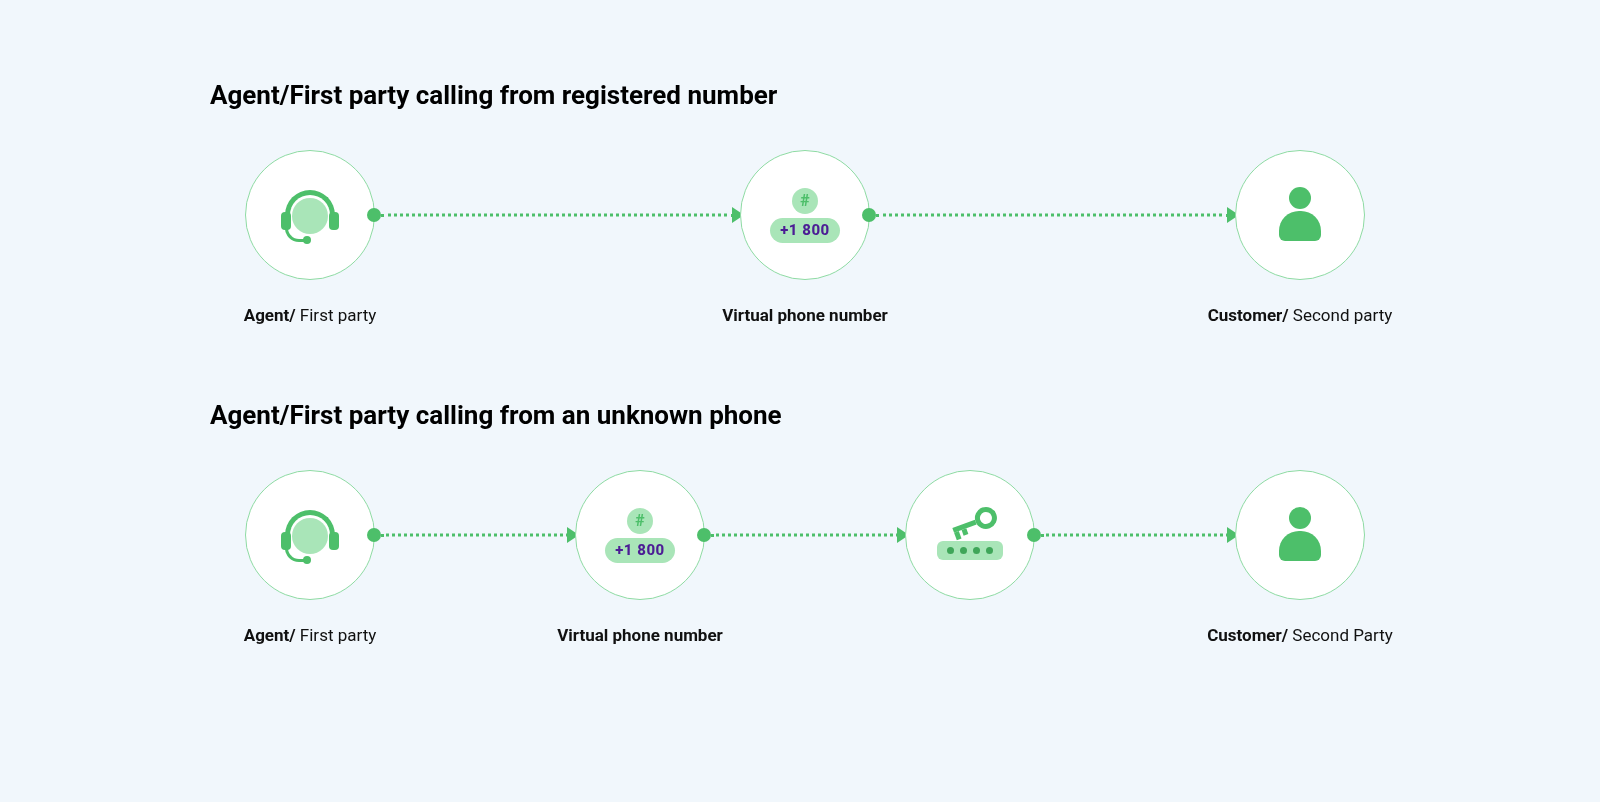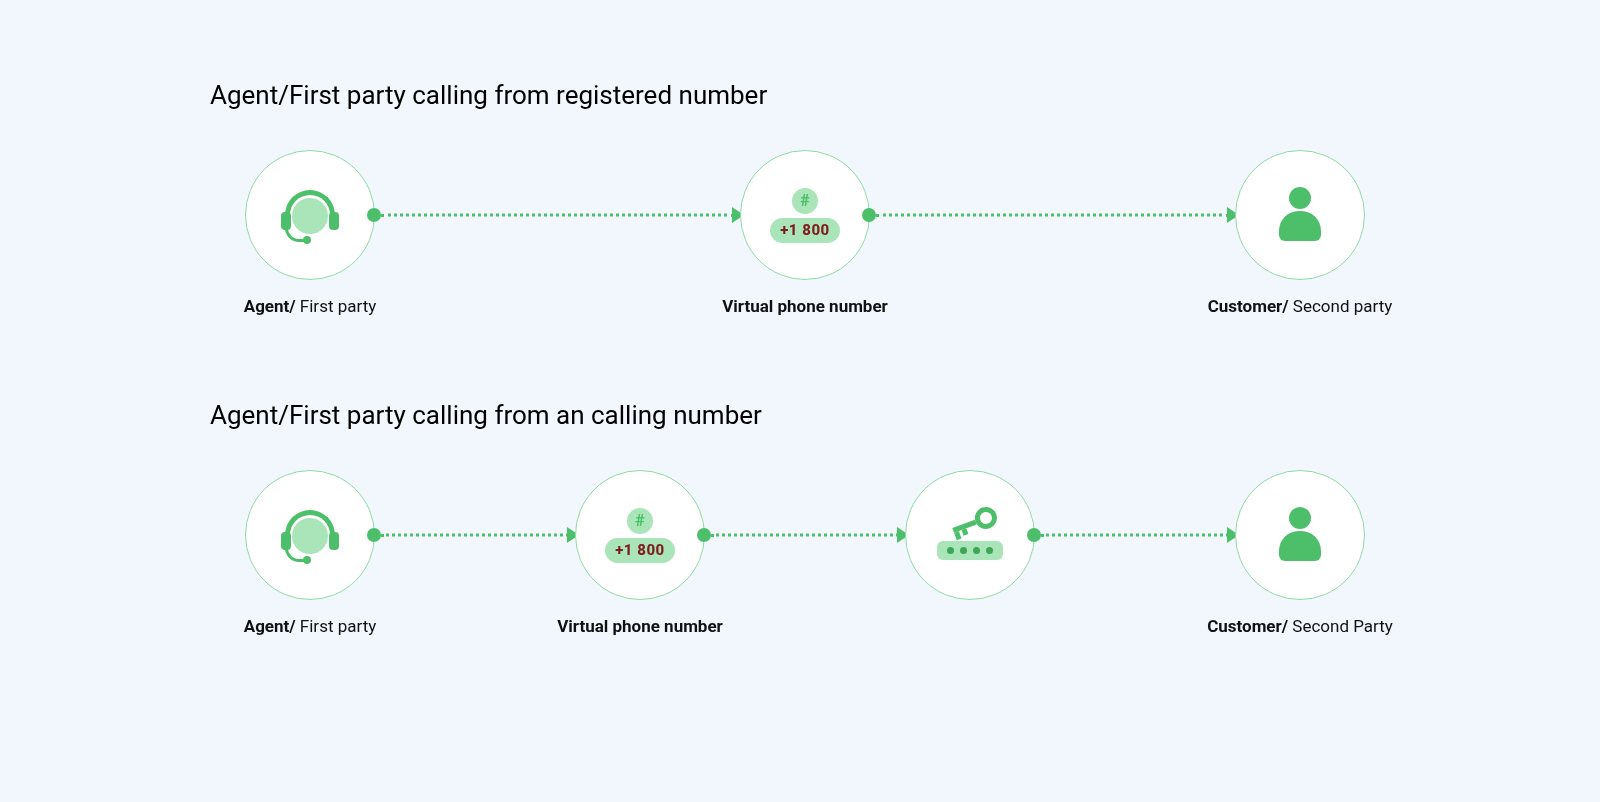--- a/index.html
+++ b/index.html
@@ -7,21 +7,21 @@
     width: 1600px;
     height: 802px;
     background: #F1F7FC;
     font-family: -apple-system, BlinkMacSystemFont, "Segoe UI", Roboto, Helvetica, Arial, sans-serif;
     color: #111;
     padding: 80px 200px 0 210px;
   }
   .section { margin-bottom: 90px; }
   .section-title {
     font-size: 26px;
-    font-weight: 400;
+    font-weight: 700;
     color: #000;
     margin-bottom: 40px;
   }
   .flow {
     display: flex;
     align-items: center;
   }
   .node {
     display: flex;
     flex-direction: column;
@@ -34,21 +34,21 @@
     border-radius: 50%;
     background: #fff;
     border: 1px solid #8EDBA3;
     display: flex;
     align-items: center;
     justify-content: center;
     position: relative;
   }
   .node-label {
     position: absolute;
-    top: 146px;
+    top: 155px;
     width: 260px;
     text-align: center;
     font-size: 17px;
     white-space: nowrap;
   }
   .node-label .bold { font-weight: 700; }
   .node-label .reg { font-weight: 400; }
   .connector {
     flex: 1;
     position: relative;
@@ -90,21 +90,21 @@
   .ic-headset { position: relative; width: 58px; height: 58px; }
   .ic-headset .head { position:absolute; left:11px; top:12px; width:36px; height:36px; border-radius:50%; background:#A9E5B8; }
   .ic-headset .band { position:absolute; left:4px; top:4px; width:50px; height:30px; border:5px solid #4DBF6A; border-bottom:none; border-radius:30px 30px 0 0; }
   .ic-headset .earL { position:absolute; left:0px; top:26px; width:10px; height:18px; background:#4DBF6A; border-radius:4px; }
   .ic-headset .earR { position:absolute; right:0px; top:26px; width:10px; height:18px; background:#4DBF6A; border-radius:4px; }
   .ic-headset .mic { position:absolute; left:4px; top:42px; width:22px; height:14px; border:3px solid #4DBF6A; border-top:none; border-right:none; border-radius:0 0 0 14px; }
   .ic-headset .mictip { position:absolute; left:22px; top:50px; width:8px; height:8px; background:#4DBF6A; border-radius:50%; }
 
   .ic-phone { display:flex; flex-direction:column; align-items:center; gap:4px; }
   .ic-phone .hash { width:26px; height:26px; background:#A9E5B8; border-radius:50%; display:flex; align-items:center; justify-content:center; color:#4DBF6A; font-weight:800; font-size:16px; }
-  .ic-phone .pill { background:#A9E5B8; color:#7f1d1d; font-weight:800; font-size:15px; padding:3px 10px 4px; border-radius:14px; letter-spacing:0.5px; }
+  .ic-phone .pill { background:#A9E5B8; color:#4c1d95; font-weight:800; font-size:15px; padding:3px 10px 4px; border-radius:14px; letter-spacing:0.5px; }
 
   .ic-user { position:relative; width:50px; height:56px; }
   .ic-user .h { position:absolute; left:14px; top:0; width:22px; height:22px; border-radius:50%; background:#4DBF6A; }
   .ic-user .b { position:absolute; left:4px; top:24px; width:42px; height:30px; background:#4DBF6A; border-radius:20px 20px 6px 6px; }
 
   .ic-pin { display:flex; flex-direction:column; align-items:center; gap:6px; position:relative; width:70px; }
   .ic-pin .key { position:relative; width:46px; height:24px; transform: rotate(-20deg); margin-left:10px;}
   .ic-pin .key .ring { position:absolute; right:0; top:0; width:22px; height:22px; border:5px solid #4DBF6A; border-radius:50%; }
   .ic-pin .key .shaft { position:absolute; left:0; top:9px; width:24px; height:5px; background:#4DBF6A; }
   .ic-pin .key .tooth1 { position:absolute; left:0px; top:14px; width:5px; height:8px; background:#4DBF6A; }
@@ -169,21 +169,21 @@
       </div>
       <div class="node-label">
         <span class="bold">Customer/</span><span class="reg"> Second party</span>
       </div>
     </div>
 
   </div>
 </div>
 
 <div class="section" style="margin-top:120px;">
-  <h2 class="section-title">Agent/First party calling from an calling number</h2>
+  <h2 class="section-title">Agent/First party calling from an unknown phone</h2>
   <div class="flow flow2">
 
     <div class="node">
       <div class="circle">
         <div class="ic-headset">
           <div class="head"></div>
             <div class="band"></div>
             <div class="earL"></div>
             <div class="earR"></div>
             <div class="mic"></div>

